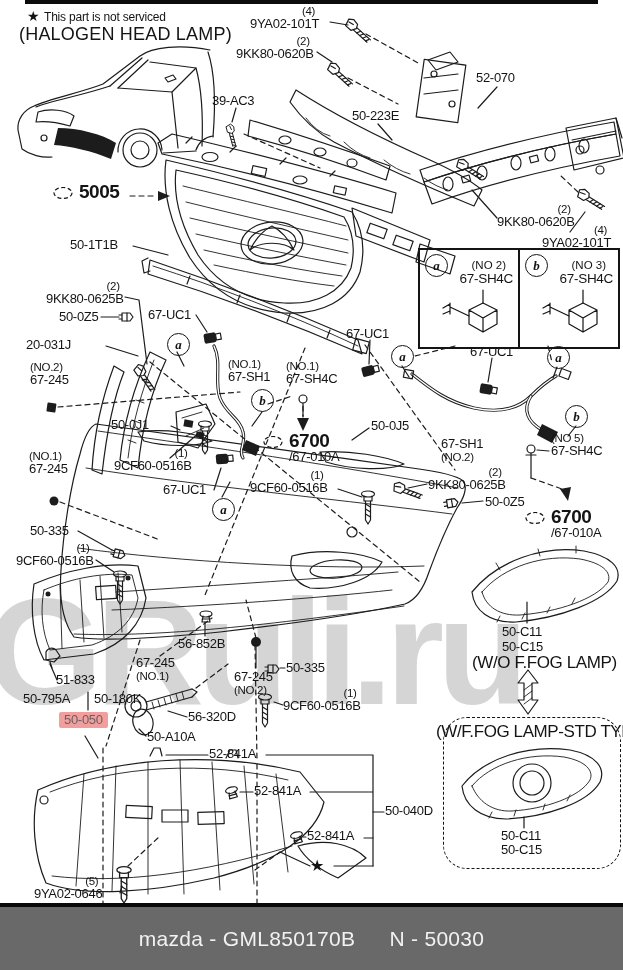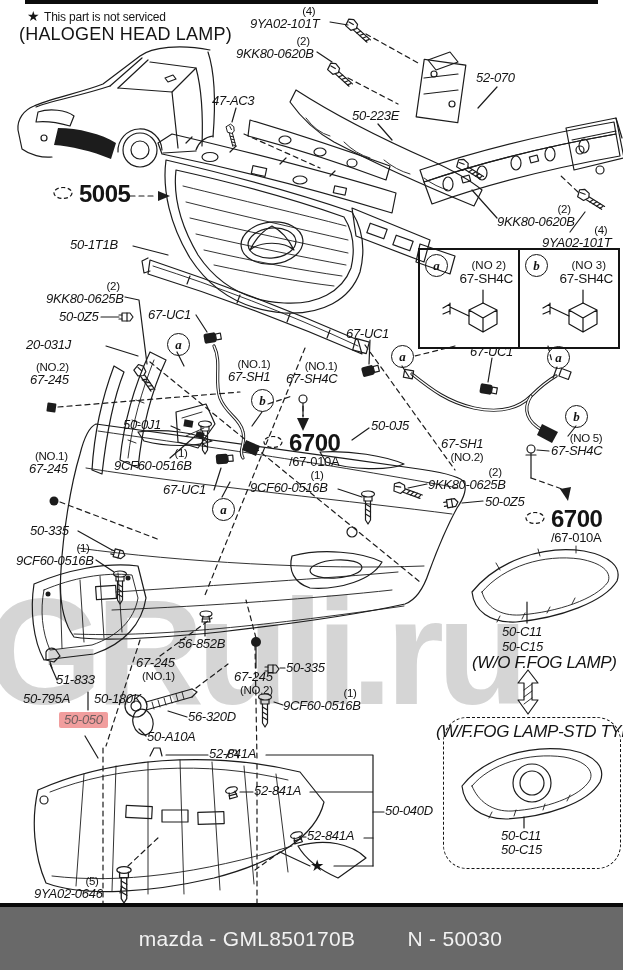--- a/index.html
+++ b/index.html
@@ -14,52 +14,52 @@
       fill:none;stroke:#1c1c1c;stroke-width:1.2;stroke-linecap:round;stroke-linejoin:round;}
   #art .f{fill:#1c1c1c;stroke:none;}
   #art .d{stroke-dasharray:5 4;}
   #art .tube{stroke-width:3.2;}
   #art .tubeW{stroke:#fff;stroke-width:1.4;}
   #art .thin{stroke-width:.9;}
   
   .lbl{position:absolute;display:flex;flex-direction:column;align-items:flex-end;
        font-size:13px;line-height:1.06;letter-spacing:-.3px;white-space:nowrap;z-index:3;}
   .lbl .qty{font-size:11.5px;margin:0 4px 0 0;}
-  .lbl.ctr{align-items:flex-end;}
+  .lbl.ctr{align-items:flex-start;}
   .lbl.ctr .qty{margin:0;}
-  .lbl .pn{font-size:13px;font-style:italic;}
+  .lbl .pn{font-size:13px;}
   .lbl.sm .pn{font-size:17px;letter-spacing:-.4px;}
   .hl .pn{background:#f19e9e;color:#6e5f5f;padding:1px 5px;border-radius:2px;}
   .topbar{position:absolute;left:25px;top:0;width:573px;height:4px;background:#0c0c0c;z-index:3;}
   .hdr{position:absolute;z-index:3;}
   .star{font-size:14px;}
   .note{font-size:12px;letter-spacing:-.2px;}
   .subtitle{font-size:18px;letter-spacing:.2px;}
   .co{position:absolute;width:21px;height:21px;border:1.6px solid #141414;border-radius:50%;
       display:flex;align-items:center;justify-content:center;z-index:3;
       font:italic 700 13px "Liberation Serif",serif;background:rgba(255,255,255,.0);}
   .ref{position:absolute;display:flex;align-items:flex-start;gap:3px;z-index:3;}
-  .ref .big{font-size:24px;font-weight:700;letter-spacing:-.5px;line-height:1;}
+  .ref .big{font-size:19px;font-weight:700;letter-spacing:-.5px;line-height:1;}
   .ref .sub{font-size:13px;letter-spacing:-.3px;line-height:1.05;}
   .ref svg{margin-top:3px;}
   .legend{position:absolute;left:418px;top:248px;width:198px;height:97px;
           border:2px solid #141414;display:flex;z-index:3;}
   .lcell{flex:1;position:relative;}
   .lcell:first-child{border-right:2px solid #141414;}
   .lcell .co{left:5px;top:4px;}
   .lcell .lq{position:absolute;right:12px;top:9px;font-size:11.5px;}
   .lcell .lp{position:absolute;right:5px;top:21px;font-size:13.5px;letter-spacing:-.3px;}
   .lcell svg{position:absolute;left:18px;top:38px;}
   .fogbox{position:absolute;left:443px;top:717px;width:176px;height:150px;
           border:1.7px dashed #141414;border-radius:24px;z-index:2;}
   .bstar{position:absolute;z-index:3;font-size:16px;}
   .footer{position:absolute;left:0;top:903px;width:623px;height:67px;background:#696969;
           border-top:4px solid #0a0a0a;box-sizing:border-box;display:flex;align-items:center;
           justify-content:center;gap:34px;z-index:4;}
-  .footer span{font-size:21px;color:#f2f2f2;letter-spacing:.3px;margin-left:18px;}
+  .footer span{font-size:21px;color:#f2f2f2;letter-spacing:.3px;}
 </style>
 </head>
 <body>
 
 <div id="page">
 
   <div class="wm">GRuli.ru</div>
   <div class="topbar"></div>
 
   <div class="hdr" style="left:27px;top:7px">
@@ -416,21 +416,21 @@
       <span class="pn">9YA02-101T</span>
     </div>
   <div class="lbl" style="left:236px;top:35px">
       <span class="qty">(2)</span>
       <span class="pn">9KK80-0620B</span>
     </div>
   <div class="lbl" style="left:476px;top:71px">
       <span class="pn">52-070</span>
     </div>
   <div class="lbl" style="left:212px;top:94px">
-      <span class="pn">47-AC3</span>
+      <span class="pn">39-AC3</span>
     </div>
   <div class="lbl" style="left:352px;top:109px">
       <span class="pn">50-223E</span>
     </div>
   <div class="lbl" style="left:497px;top:203px">
       <span class="qty">(2)</span>
       <span class="pn">9KK80-0620B</span>
     </div>
   <div class="lbl" style="left:542px;top:224px">
       <span class="qty">(4)</span>
@@ -461,21 +461,21 @@
       <span class="pn">67-SH1</span>
     </div>
   <div class="lbl ctr" style="left:286px;top:360px">
       <span class="qty">(NO.1)</span>
       <span class="pn">67-SH4C</span>
     </div>
   <div class="lbl ctr" style="left:29px;top:450px">
       <span class="qty">(NO.1)</span>
       <span class="pn">67-245</span>
     </div>
-  <div class="lbl" style="left:123px;top:418px">
+  <div class="lbl" style="left:111px;top:418px">
       <span class="pn">50-0J1</span>
     </div>
   <div class="lbl" style="left:114px;top:447px">
       <span class="qty">(1)</span>
       <span class="pn">9CF60-0516B</span>
     </div>
   <div class="lbl" style="left:163px;top:483px">
       <span class="pn">67-UC1</span>
     </div>
   <div class="lbl" style="left:250px;top:469px">

